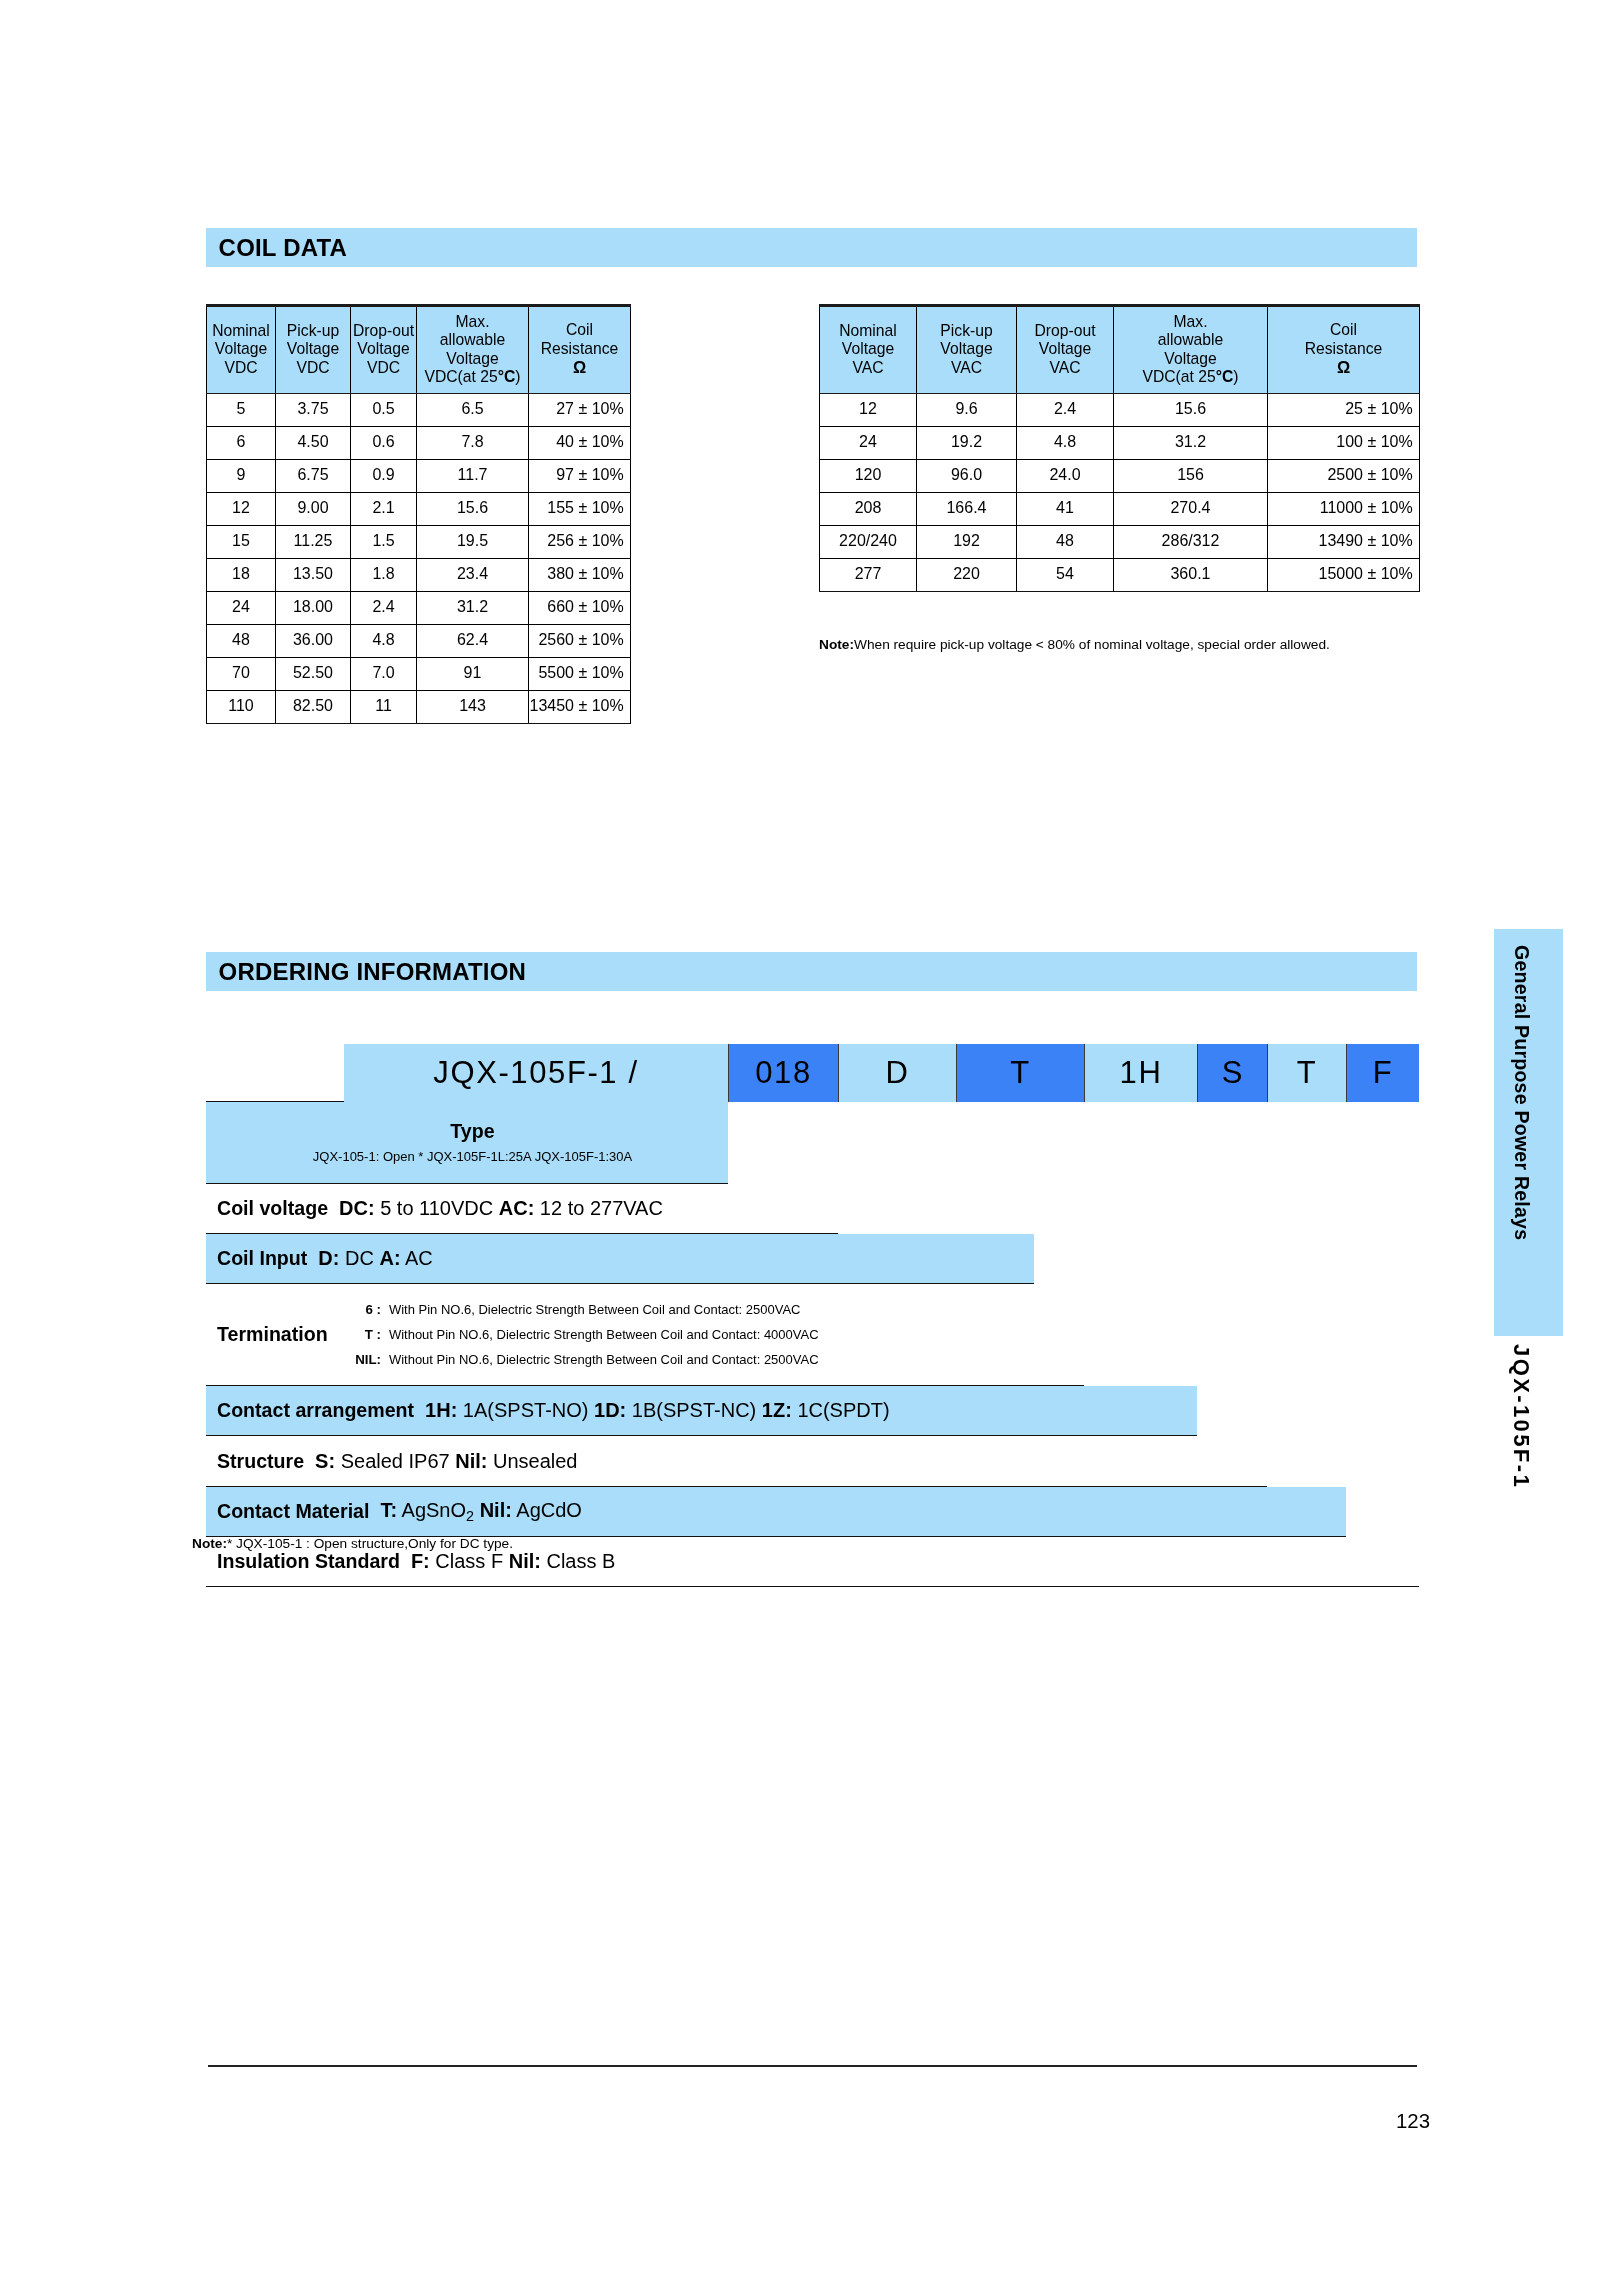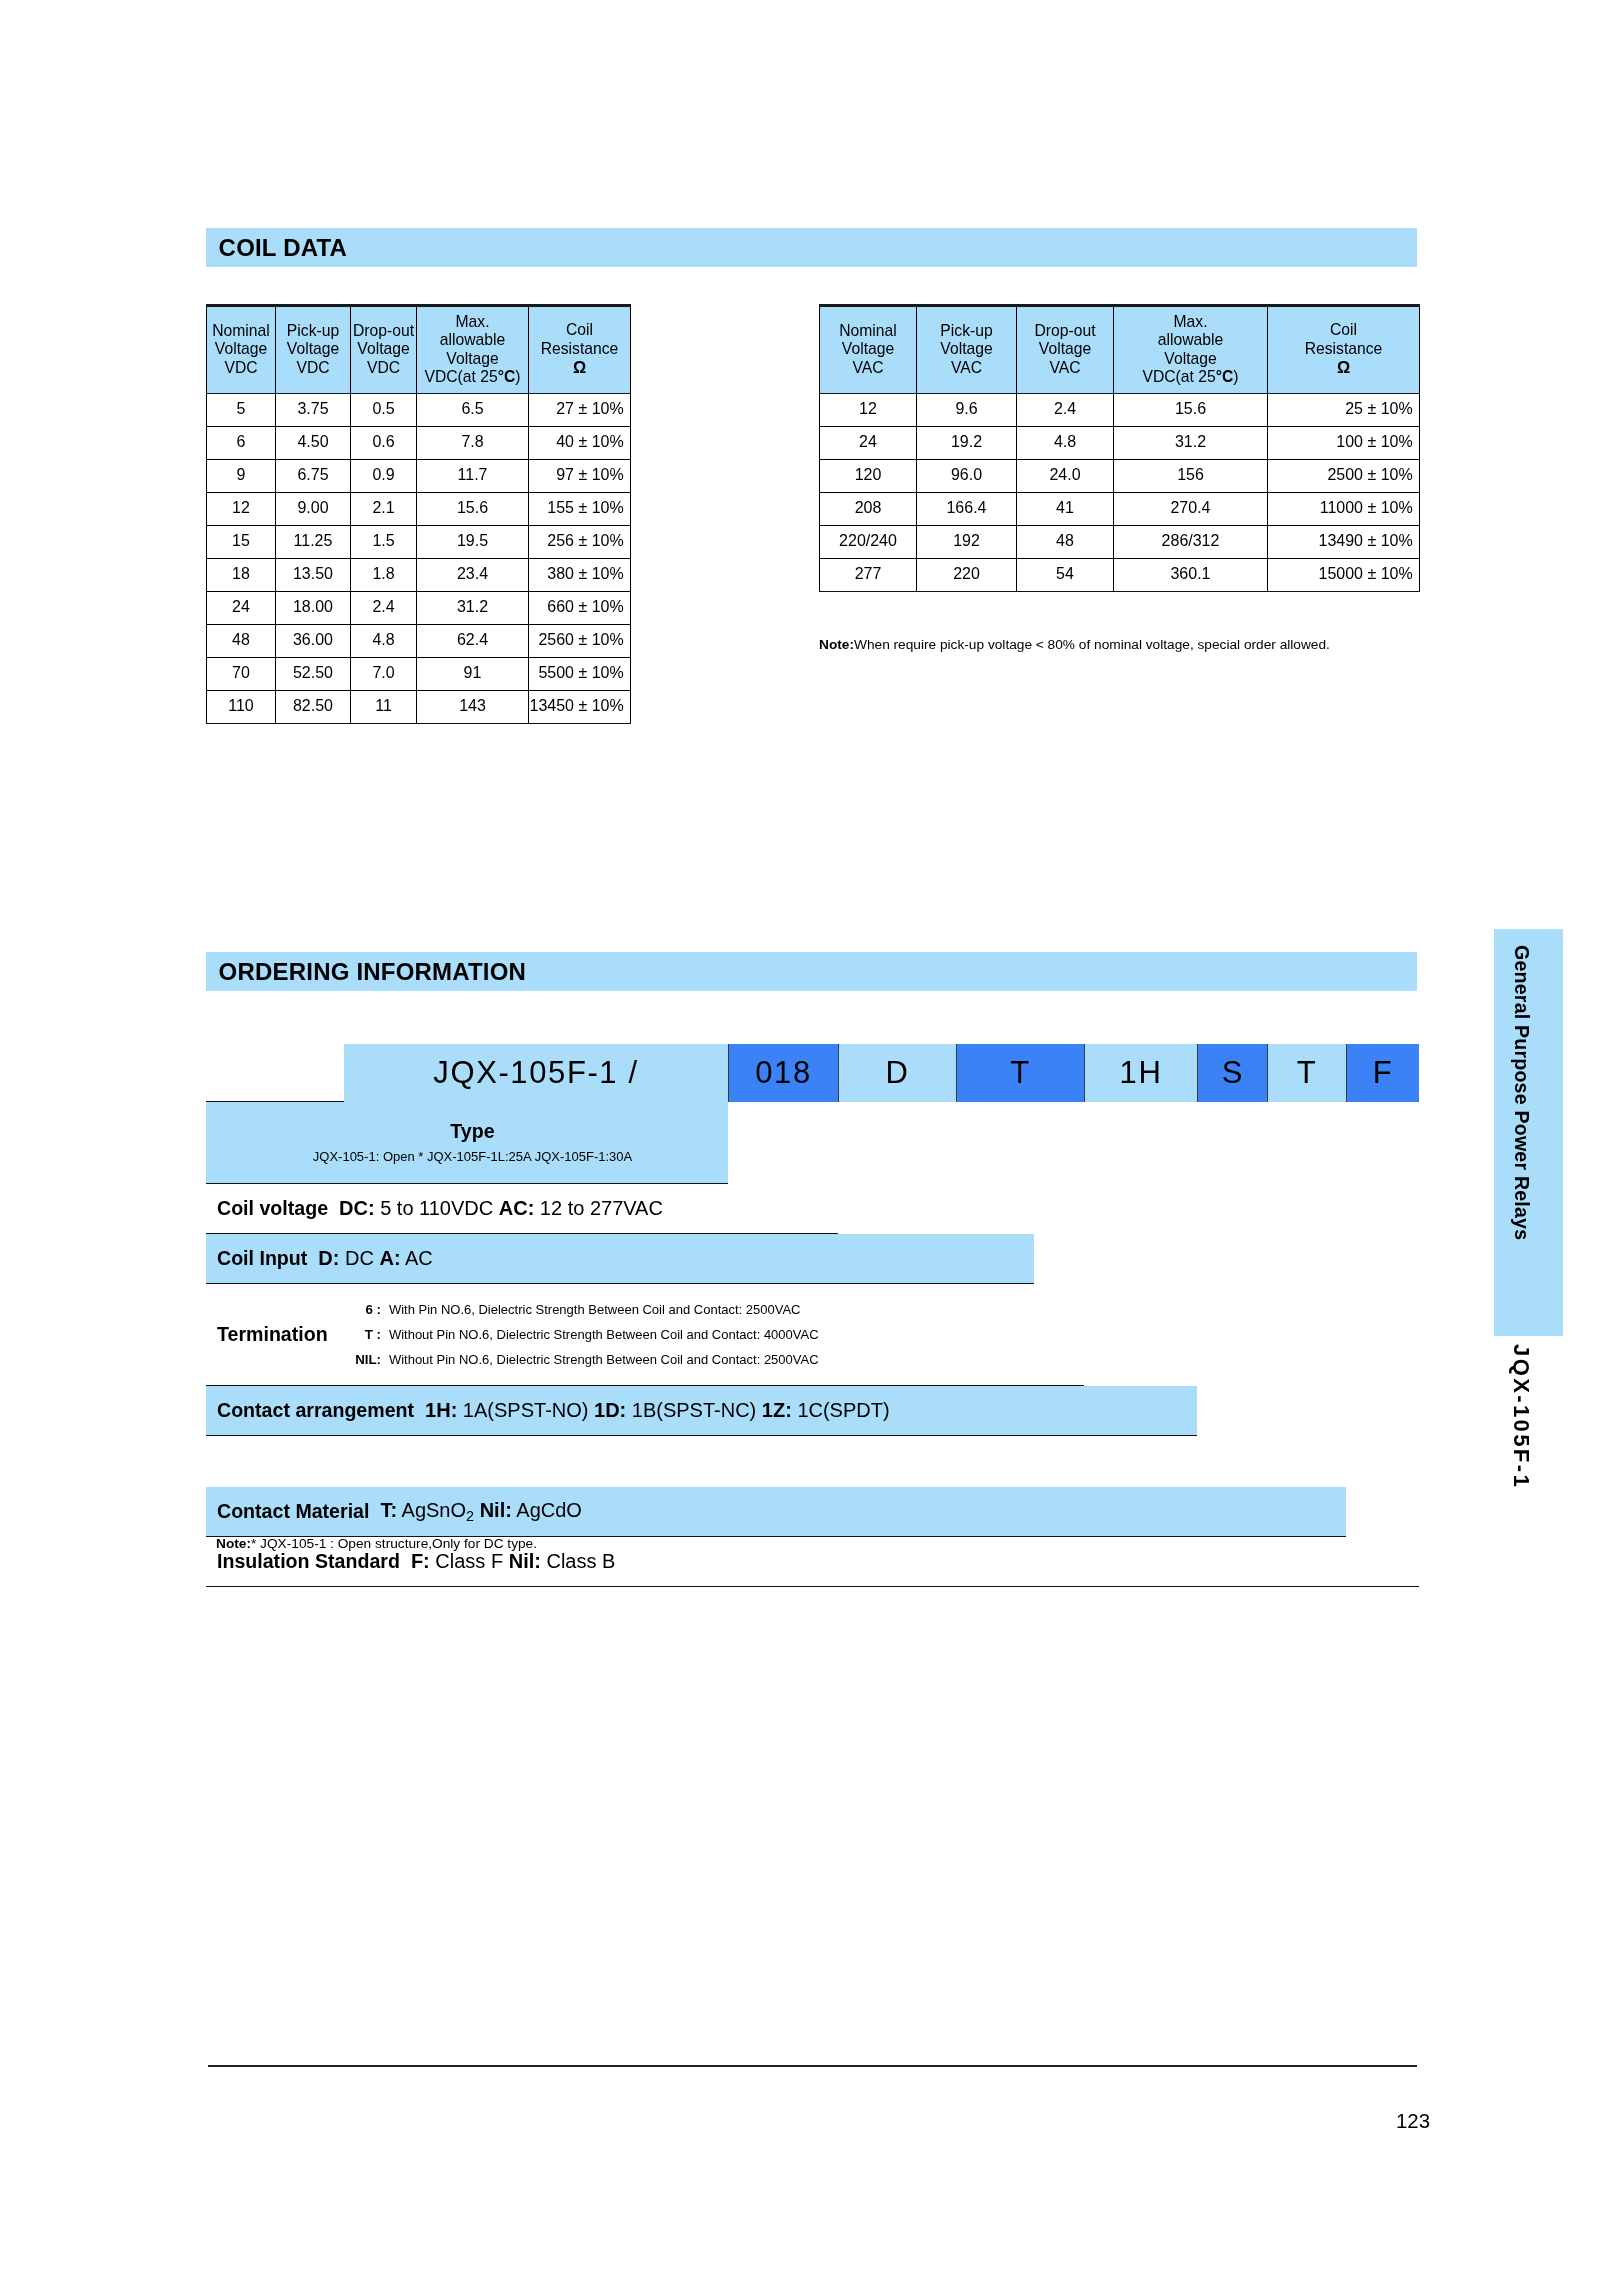--- a/index.html
+++ b/index.html
@@ -486,33 +486,37 @@
             <span class="v">Without Pin NO.6, Dielectric Strength Between Coil and Contact: 2500VAC</span>
           </div>
         </div>
     </div>
 
     <div class="ord-row blue" style="top:342px; left:0; width:991px; height:50px;">
       <span class="ord-label">Contact arrangement</span>
       <span class="ord-value"><b>1H:</b><span> 1A(SPST-NO)  </span><b>1D:</b><span> 1B(SPST-NC)  </span><b>1Z:</b><span> 1C(SPDT)</span></span>
     </div>
 
+    <div class="ord-row white" style="top:393px; left:0; width:1061px; height:50px;">
+      <span class="ord-label">Structure</span>
+      <span class="ord-value"><b>S:</b><span> Sealed IP67   </span><b>Nil:</b><span> Unsealed</span></span>
+    </div>
 
     <div class="ord-row blue" style="top:443px; left:0; width:1140px; height:50px;">
       <span class="ord-label">Contact Material</span>
       <span class="ord-value"><b>T:</b><span> AgSnO</span><span class="sub-2">2</span><span>   </span><b>Nil:</b><span> AgCdO</span></span>
     </div>
 
     <div class="ord-row white" style="top:493px; left:0; width:1213px; height:50px;">
       <span class="ord-label">Insulation Standard</span>
       <span class="ord-value"><b>F:</b><span> Class F  </span><b>Nil:</b><span> Class B</span></span>
     </div>
   </div>
 
-  <div class="note" style="left:216px; top:1536px;text-align:center;">
+  <div class="note" style="left:192px; top:1536px;text-align:center;">
     <b>Note:</b><span>* JQX-105-1 : Open structure,Only for DC type.</span>
   </div>
 
   <div id="side-tab">
     <div class="tab-blue"></div>
     <div class="vtext main">General Purpose Power Relays</div>
     <div class="vtext part">JQX-105F-1</div>
   </div>
 
   <div id="footer-rule"></div>

